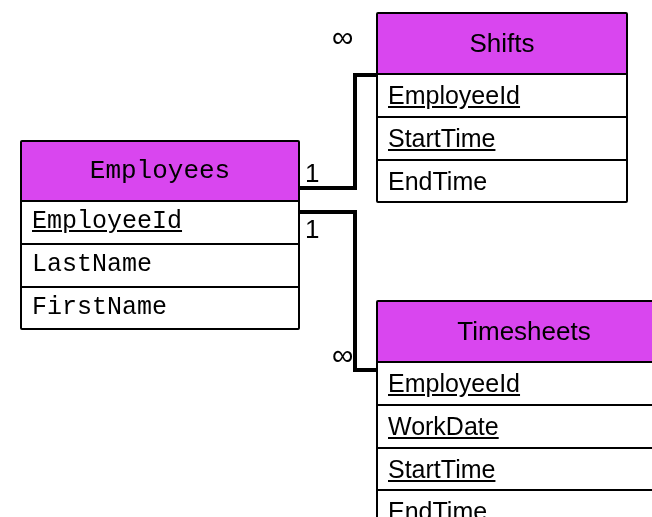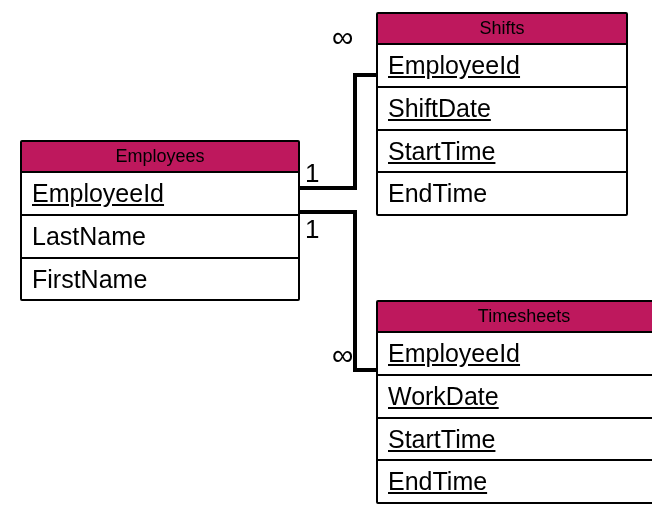--- a/index.html
+++ b/index.html
@@ -24,23 +24,23 @@
   }
   .entity {
     position: absolute;
     border: 2px solid #000;
     background: #fff;
     border-radius: 2px;
     box-sizing: border-box;
   }
   .entity .title {
     text-align: center;
-    font-size: 18px;
-    padding: 4px 4px;
-    background: #be185d;
+    font-size: 26px;
+    padding: 14px 4px;
+    background: #d946ef;
     border-bottom: 2px solid #000;
   }
   .entity .row {
     font-size: 25px;
     padding: 6px 10px;
     border-bottom: 2px solid #000;
     line-height: 1.15;
   }
   .entity .row:last-child {
     border-bottom: none;
@@ -64,31 +64,30 @@
   <path d="M 300 188 L 355 188 L 355 75 L 376 75" stroke="#000" stroke-width="4" fill="none" stroke-linejoin="miter"></path>
 
   <path d="M 300 212 L 355 212 L 355 370 L 376 370" stroke="#000" stroke-width="4" fill="none" stroke-linejoin="miter"></path>
 </svg>
 
 <div class="card-label" style="left:305px; top:158px;">1</div>
 <div class="card-label" style="left:305px; top:214px;">1</div>
 <div class="card-label" style="left:332px; top:20px; font-size:30px;">∞</div>
 <div class="card-label" style="left:332px; top:338px; font-size:30px;">∞</div>
 
-<div class="entity" style="left:20px; top:140px; width:280px;">
+<div class="entity" style="left:20px; top:140px; width:280px;font-family:Liberation Mono, monospace;">
   <div class="title">Employees</div>
   <div class="row"><span class="pk">EmployeeId</span></div>
   <div class="row"><span>LastName</span></div>
   <div class="row"><span>FirstName</span></div>
 </div>
 
 <div class="entity" style="left:376px; top:12px; width:252px;">
   <div class="title">Shifts</div>
   <div class="row"><span class="pk">EmployeeId</span></div>
-  <div class="row"><span class="pk">ShiftDate</span></div>
   <div class="row"><span class="pk">StartTime</span></div>
   <div class="row"><span>EndTime</span></div>
 </div>
 
 <div class="entity" style="left:376px; top:300px; width:296px;">
   <div class="title">Timesheets</div>
   <div class="row"><span class="pk">EmployeeId</span></div>
   <div class="row"><span class="pk">WorkDate</span></div>
   <div class="row"><span class="pk">StartTime</span></div>
   <div class="row"><span class="pk">EndTime</span></div>

